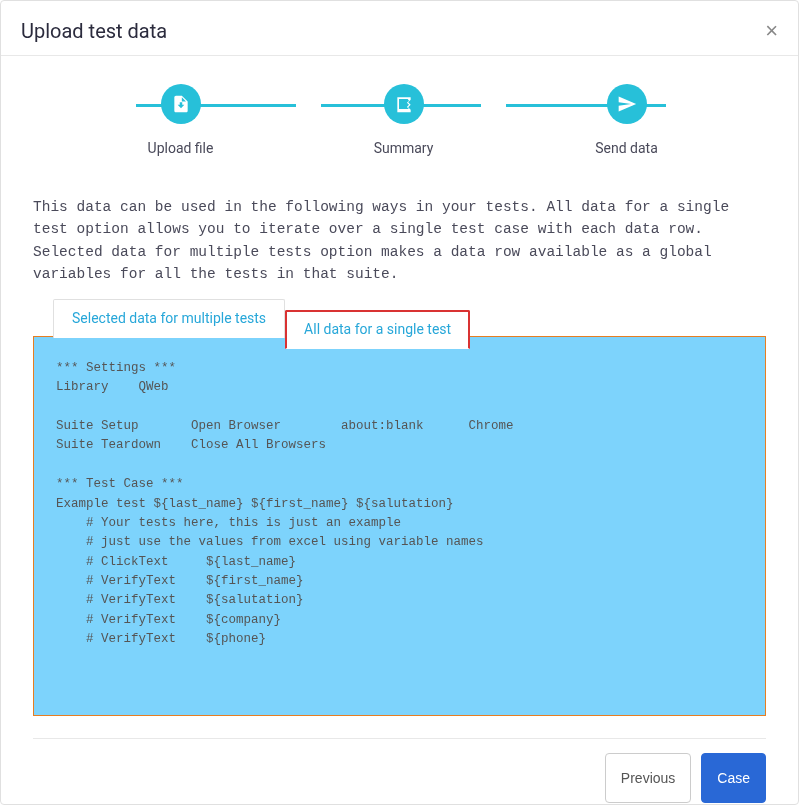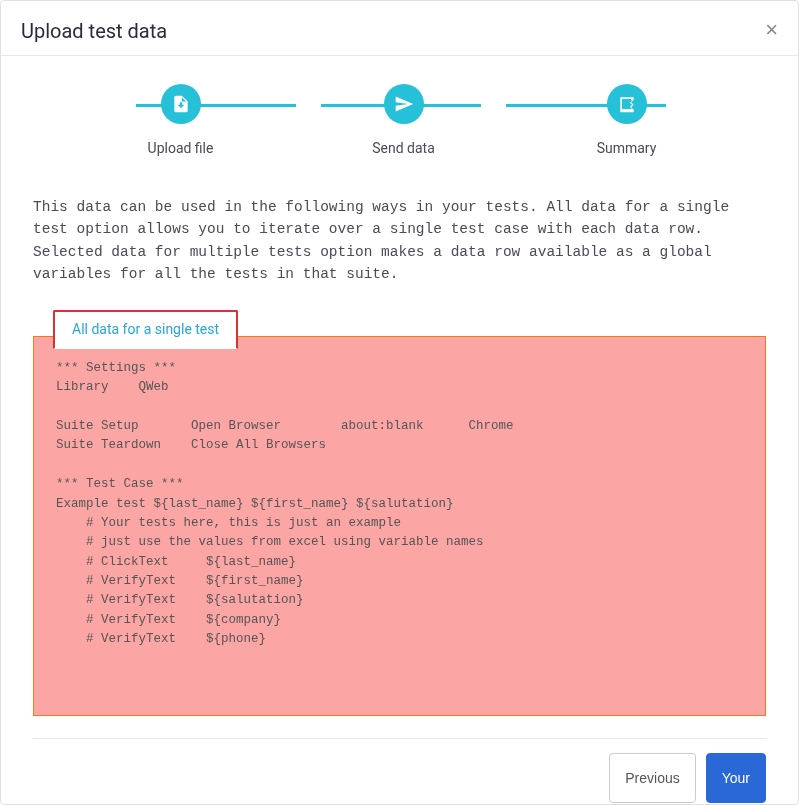--- a/index.html
+++ b/index.html
@@ -16,21 +16,21 @@
       background: #fff;
       border: 1px solid #e0e0e0;
       border-radius: 4px;
       position: relative;
     }
     .header {
       padding: 18px 20px 12px 20px;
       border-bottom: 1px solid #e8e8e8;
       display: flex;
       justify-content: space-between;
-      align-items: flex-start;
+      align-items: center;
     }
     .header h2 {
       font-size: 20px;
       font-weight: 400;
       color: #2b2b3d;
     }
     .close-x {
       font-size: 22px;
       color: #888;
       cursor: pointer;
@@ -111,21 +111,21 @@
     .tab-highlight {
       border: 2px solid #d93232;
       border-bottom: 1px solid #fff;
       padding: 9px 17px 11px 17px;
       position: relative;
       z-index: 3;
       top: 12px;
     }
     .code-panel {
       border: 1px solid #e67e22;
-      background: #fca5a5;
+      background: #7dd3fc;
       padding: 22px 22px 65px 22px;
       font-family: "Courier New", Courier, monospace;
       font-size: 12.5px;
       color: #555;
       line-height: 1.55;
       white-space: pre;
       overflow-x: auto;
       margin-top: -1px;
     }
     .footer-line {
@@ -176,40 +176,41 @@
             <path d="M13 2H6c-1.1 0-2 .9-2 2v16c0 1.1.9 2 2 2h12c1.1 0 2-.9 2-2V9l-7-7zm0 2l5 5h-5V4zm-1 13l-4-4h2.5V10h3v3H16l-4 4z"></path>
           </svg>
       </div>
       <div class="step-label">Upload file</div>
     </div>
 
 
     <div class="step">
       <div class="step-circle">
         <svg viewBox="0 0 24 24">
+            <path d="M4 4h16v3l-3 3 3 3-3 3 3 3v3H4V4zm2 2v12h12l-2.5-2.5L18 13l-2.5-2.5L18 8l-1.5-2H6z"></path>
+          </svg>
+      </div>
+      <div class="step-label">Summary</div>
+    </div>
+
+    <div class="step">
+      <div class="step-circle">
+        <svg viewBox="0 0 24 24">
             <path d="M2 21l21-9L2 3v7l15 2-15 2v7z"></path>
           </svg>
       </div>
       <div class="step-label">Send data</div>
     </div>
-
-    <div class="step">
-      <div class="step-circle">
-        <svg viewBox="0 0 24 24">
-            <path d="M4 4h16v3l-3 3 3 3-3 3 3 3v3H4V4zm2 2v12h12l-2.5-2.5L18 13l-2.5-2.5L18 8l-1.5-2H6z"></path>
-          </svg>
-      </div>
-      <div class="step-label">Summary</div>
-    </div>
   </div>
 
   <div class="body-text">This data can be used in the following ways in your tests. All data for a single test option allows you to iterate over a single test case with each data row. Selected data for multiple tests option makes a data row available as a global variables for all the tests in that suite.</div>
 
   <div class="tabs-container">
     <div class="tabs">
+      <div class="tab">Selected data for multiple tests</div>
       <div class="tab tab-highlight">All data for a single test</div>
     </div>
     <div class="code-panel">*** Settings ***
 Library    QWeb
 
 Suite Setup       Open Browser        about:blank      Chrome
 Suite Teardown    Close All Browsers
 
 *** Test Case ***
 Example test ${last_name} ${first_name} ${salutation}
@@ -219,16 +220,16 @@
     # VerifyText    ${first_name}
     # VerifyText    ${salutation}
     # VerifyText    ${company}
     # VerifyText    ${phone}</div>
   </div>
 
   <div class="footer-line"></div>
 
   <div class="footer">
     <button class="btn btn-secondary">Previous</button>
-    <button class="btn btn-primary">Your</button>
+    <button class="btn btn-primary">Case</button>
   </div>
 
 </div>
 
 </body></html>

